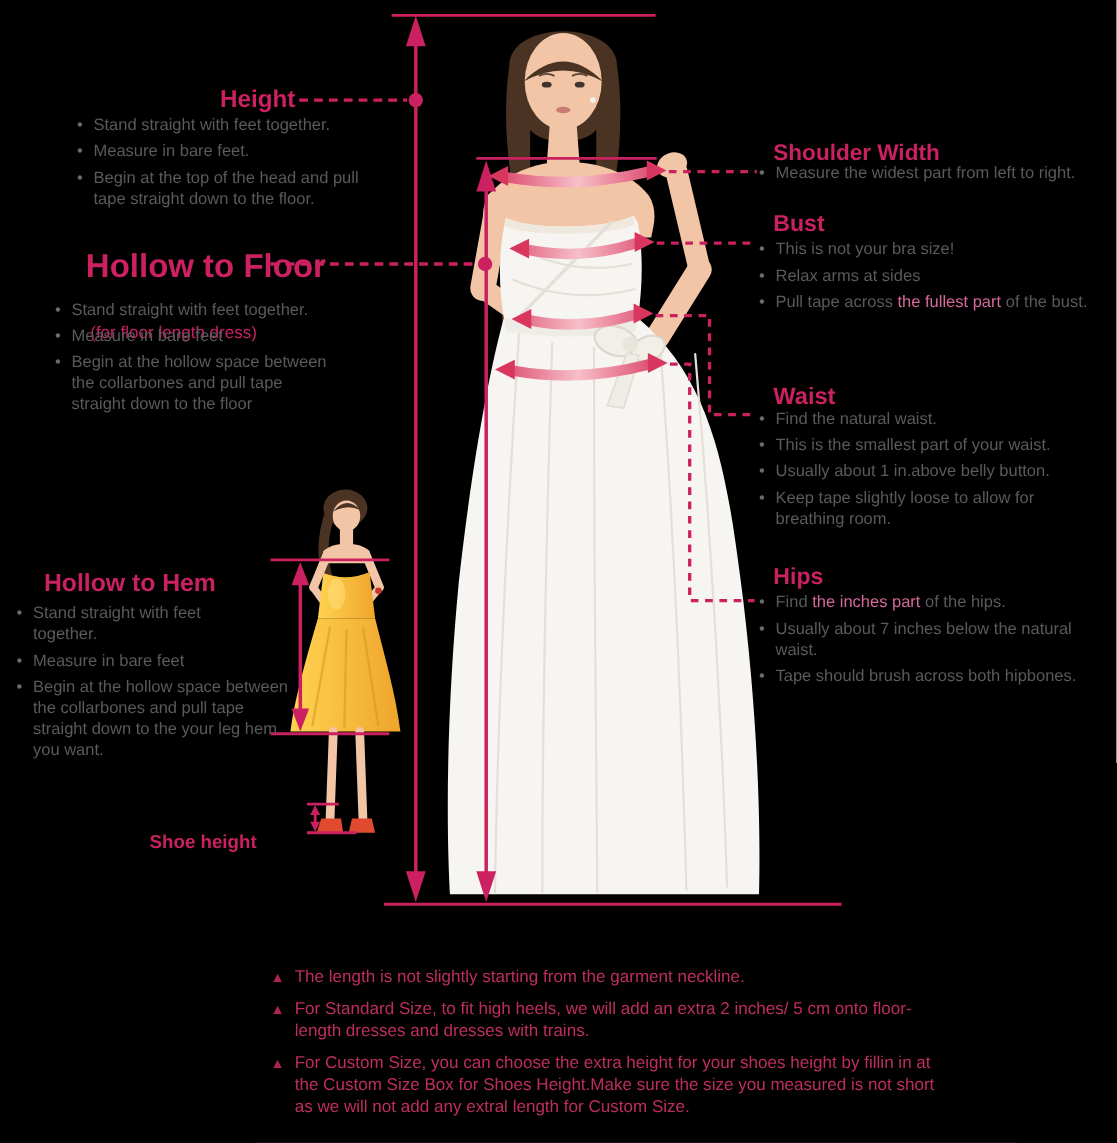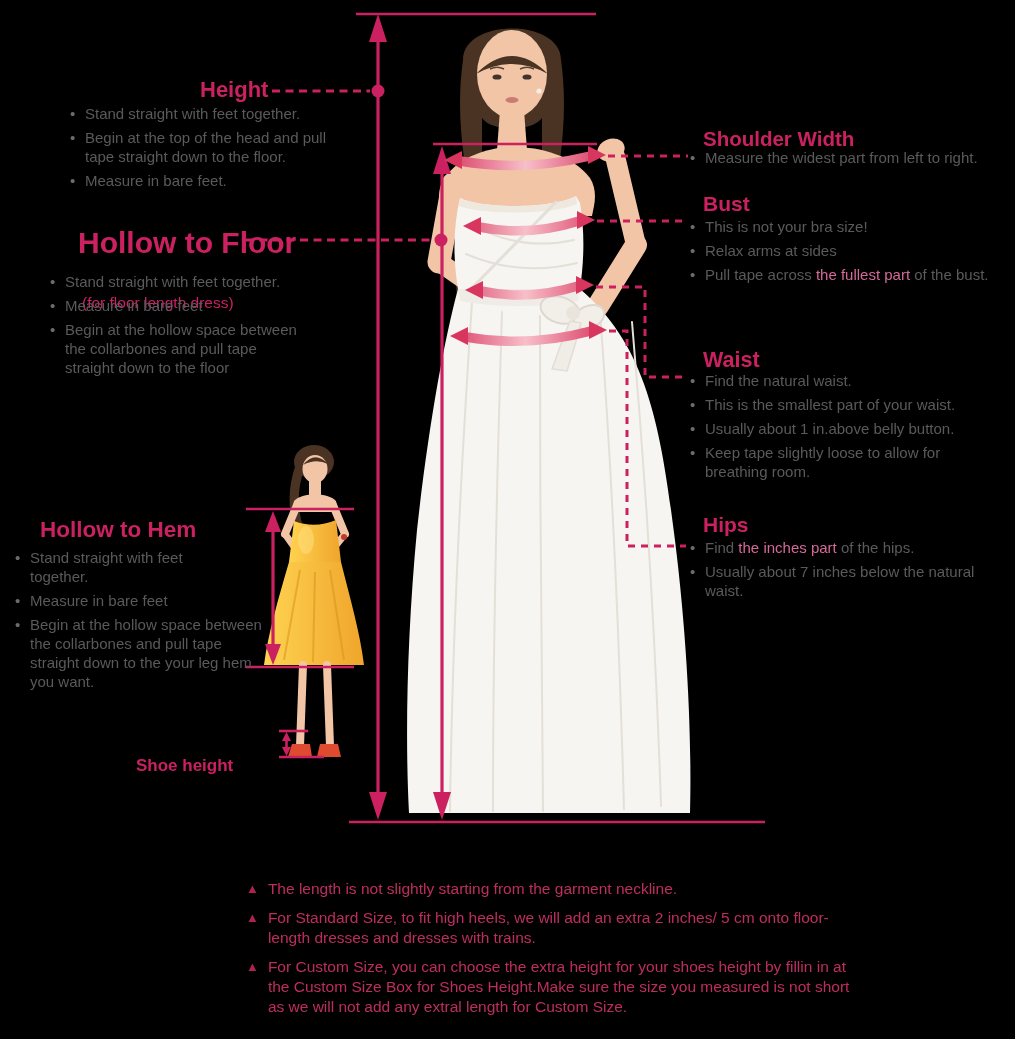--- a/index.html
+++ b/index.html
@@ -207,22 +207,22 @@
       <line class="ln" x1="279" y1="757" x2="324" y2="757" stroke-width="2"></line>
       <line class="ln" x1="286.5" y1="738" x2="286.5" y2="750" stroke-width="2.2"></line>
       <polygon class="arr" points="286.5,732 282,741 291,741"></polygon>
       <polygon class="arr" points="286.5,756 282,747 291,747"></polygon>
     </g>
   </svg>
 
   <div class="abs title" style="left:200px;top:78px;font-size:22px;">Height</div>
   <ul class="abs bullets" style="left:68px;top:104px;width:268px;">
     <li>Stand straight with feet together.</li>
+    <li>Measure in bare feet.</li>
     <li>Begin at the top of the head and pull tape straight down to the floor.</li>
-    <li>Measure in bare feet.</li>
   </ul>
 
   <div class="abs title" style="left:78px;top:227px;font-size:30px;">Hollow to Floor</div>
   <div class="abs subtitle" style="left:82px;top:251px;font-size:15.5px;">(for floor length dress)</div>
   <ul class="abs bullets" style="left:48px;top:272px;width:258px;">
     <li>Stand straight with feet together.</li>
     <li>Measure in bare feet</li>
     <li>Begin at the hollow space between the collarbones and pull tape straight down to the floor</li>
   </ul>
 
@@ -252,20 +252,21 @@
     <li>Find the natural waist.</li>
     <li>This is the smallest part of your waist.</li>
     <li>Usually about 1 in.above belly button.</li>
     <li>Keep tape slightly loose to allow for breathing room.</li>
   </ul>
 
   <div class="abs title" style="left:703px;top:514px;font-size:21px;">Hips</div>
   <ul class="abs bullets" style="left:688px;top:538px;width:314px;">
     <li><span>Find </span><span class="hl">the inches part</span><span> of the hips.</span></li>
     <li>Usually about 7 inches below the natural waist.</li>
+    <li>Tape should brush across both hipbones.</li>
   </ul>
 
   <div id="notes" class="abs" style="left:246px;top:879px;width:612px;">
     <div class="note">
       <span class="tri">▲</span>
       <span class="note-text">The length is not slightly starting from the garment neckline.</span>
     </div>
     <div class="note">
       <span class="tri">▲</span>
       <span class="note-text">For Standard Size, to fit high heels, we will add an extra 2 inches/ 5  cm onto floor-length dresses and dresses with trains.</span>

